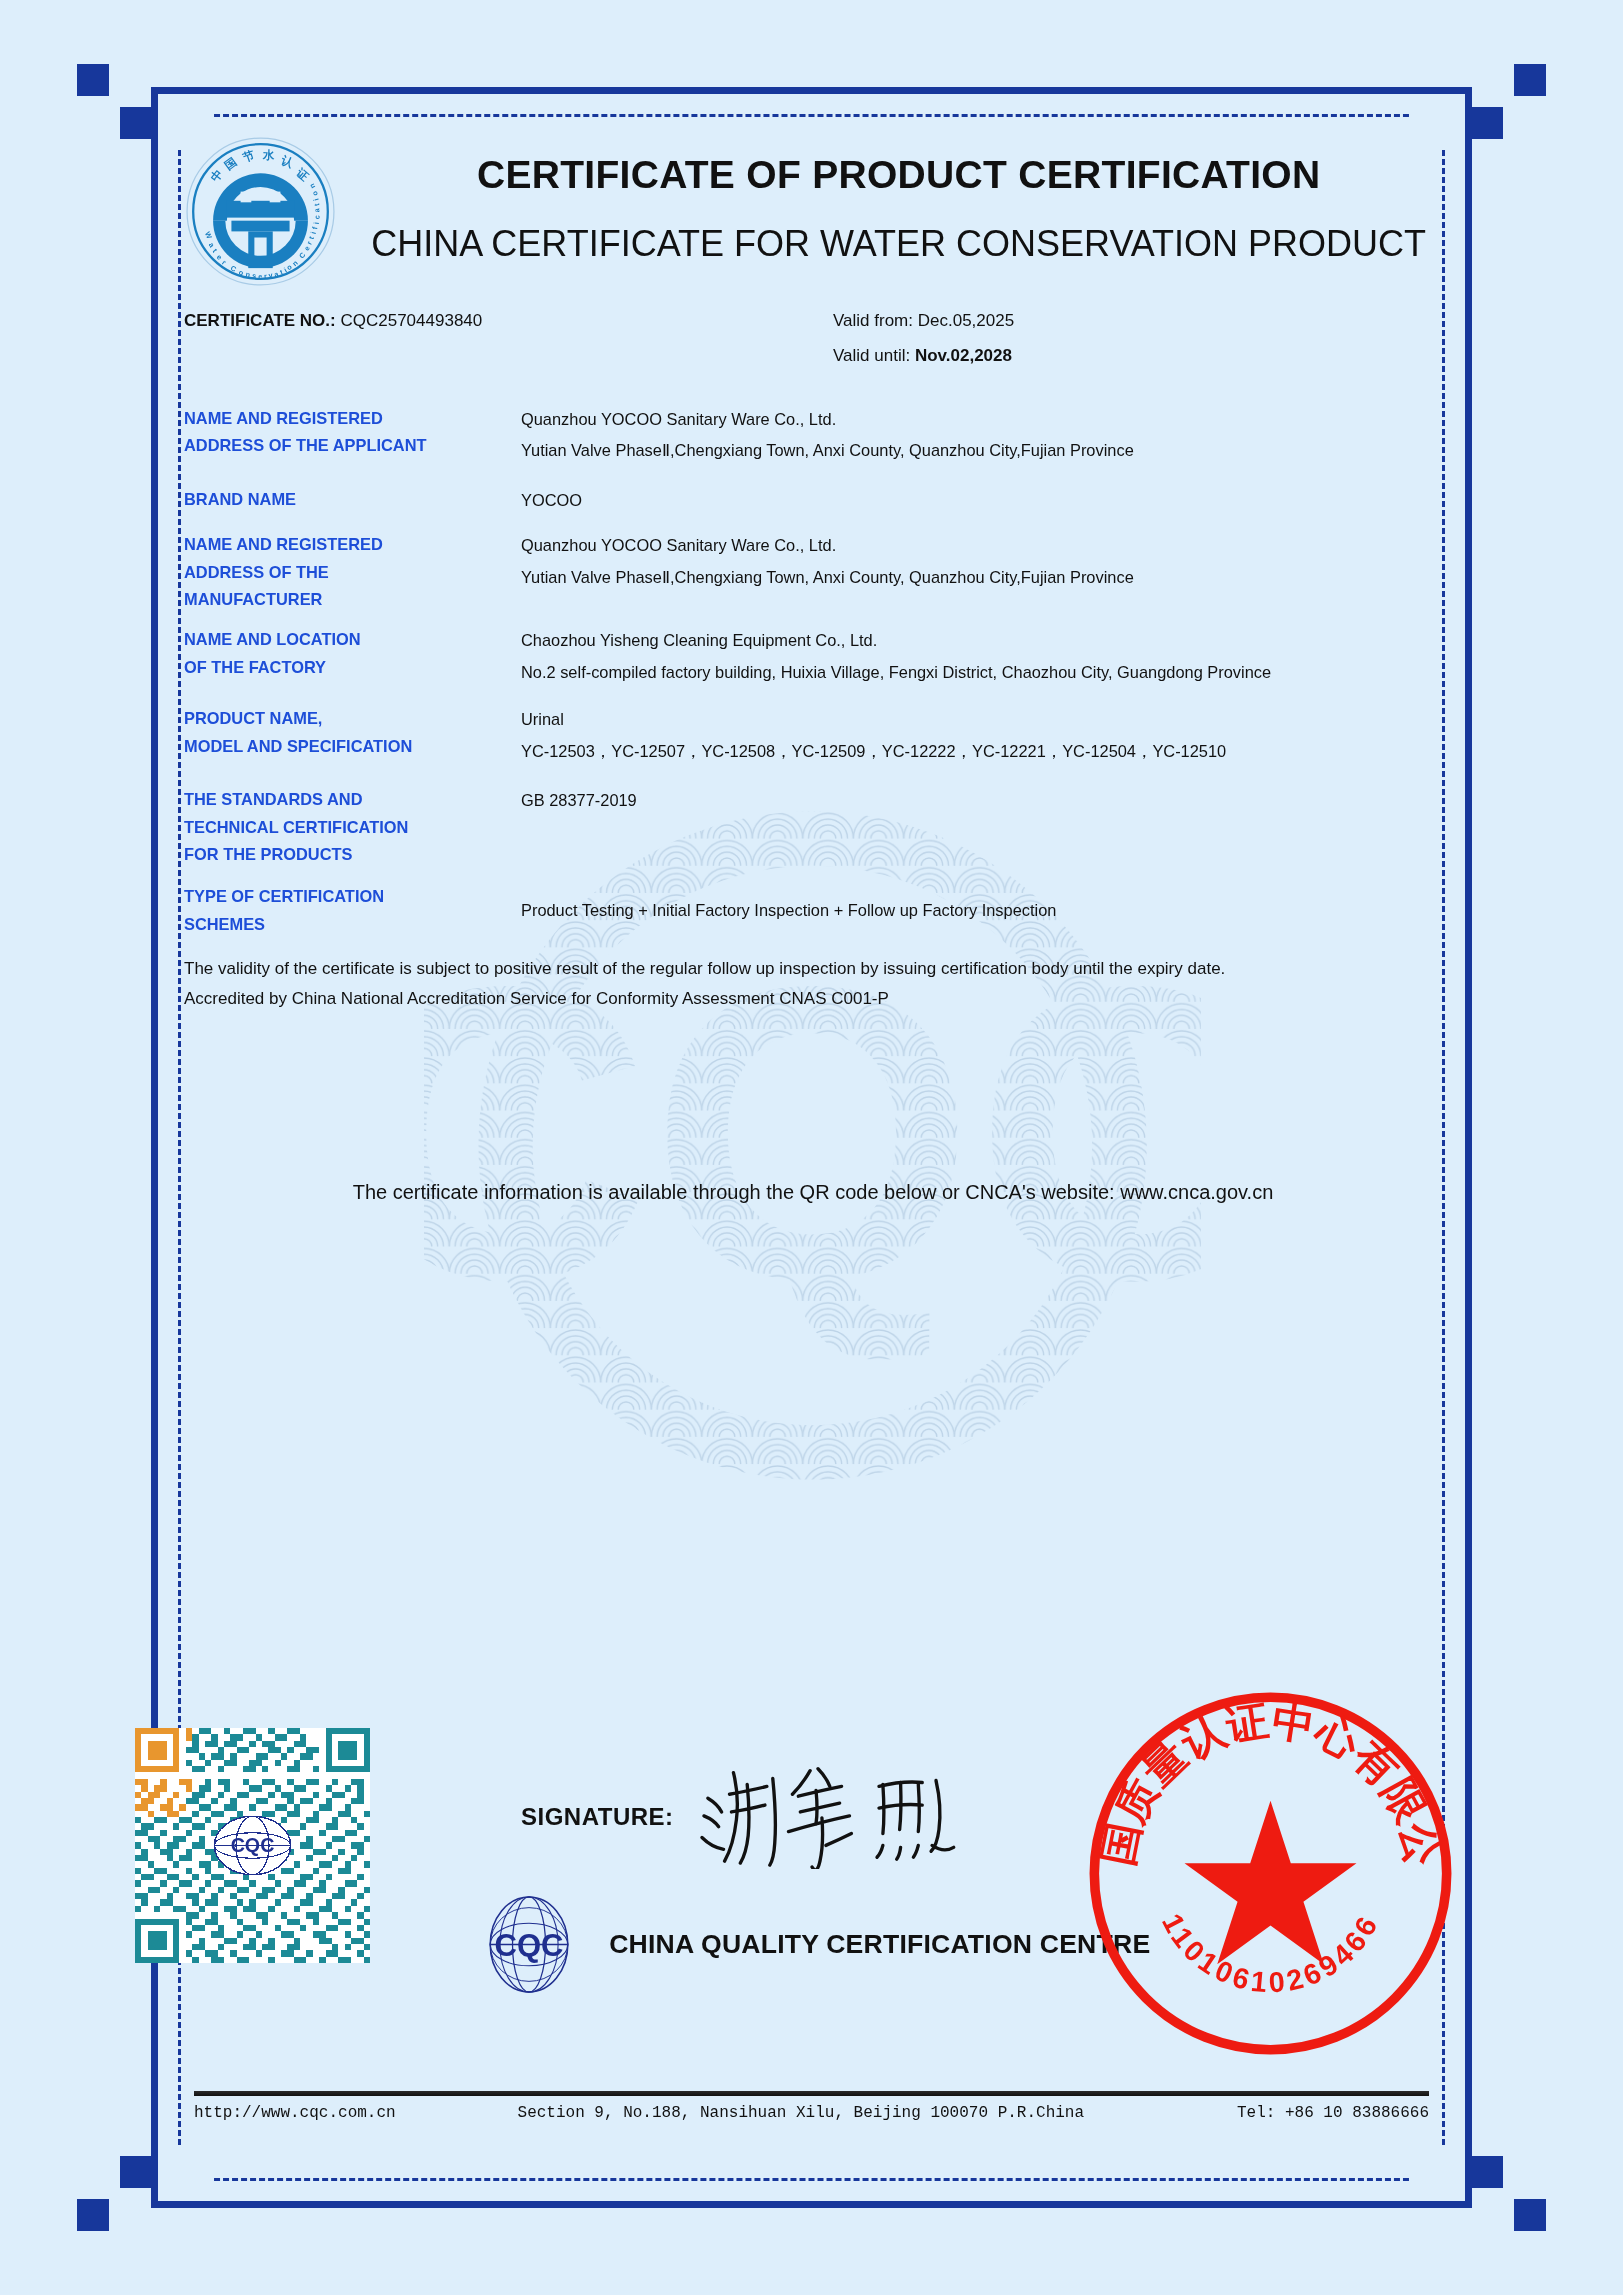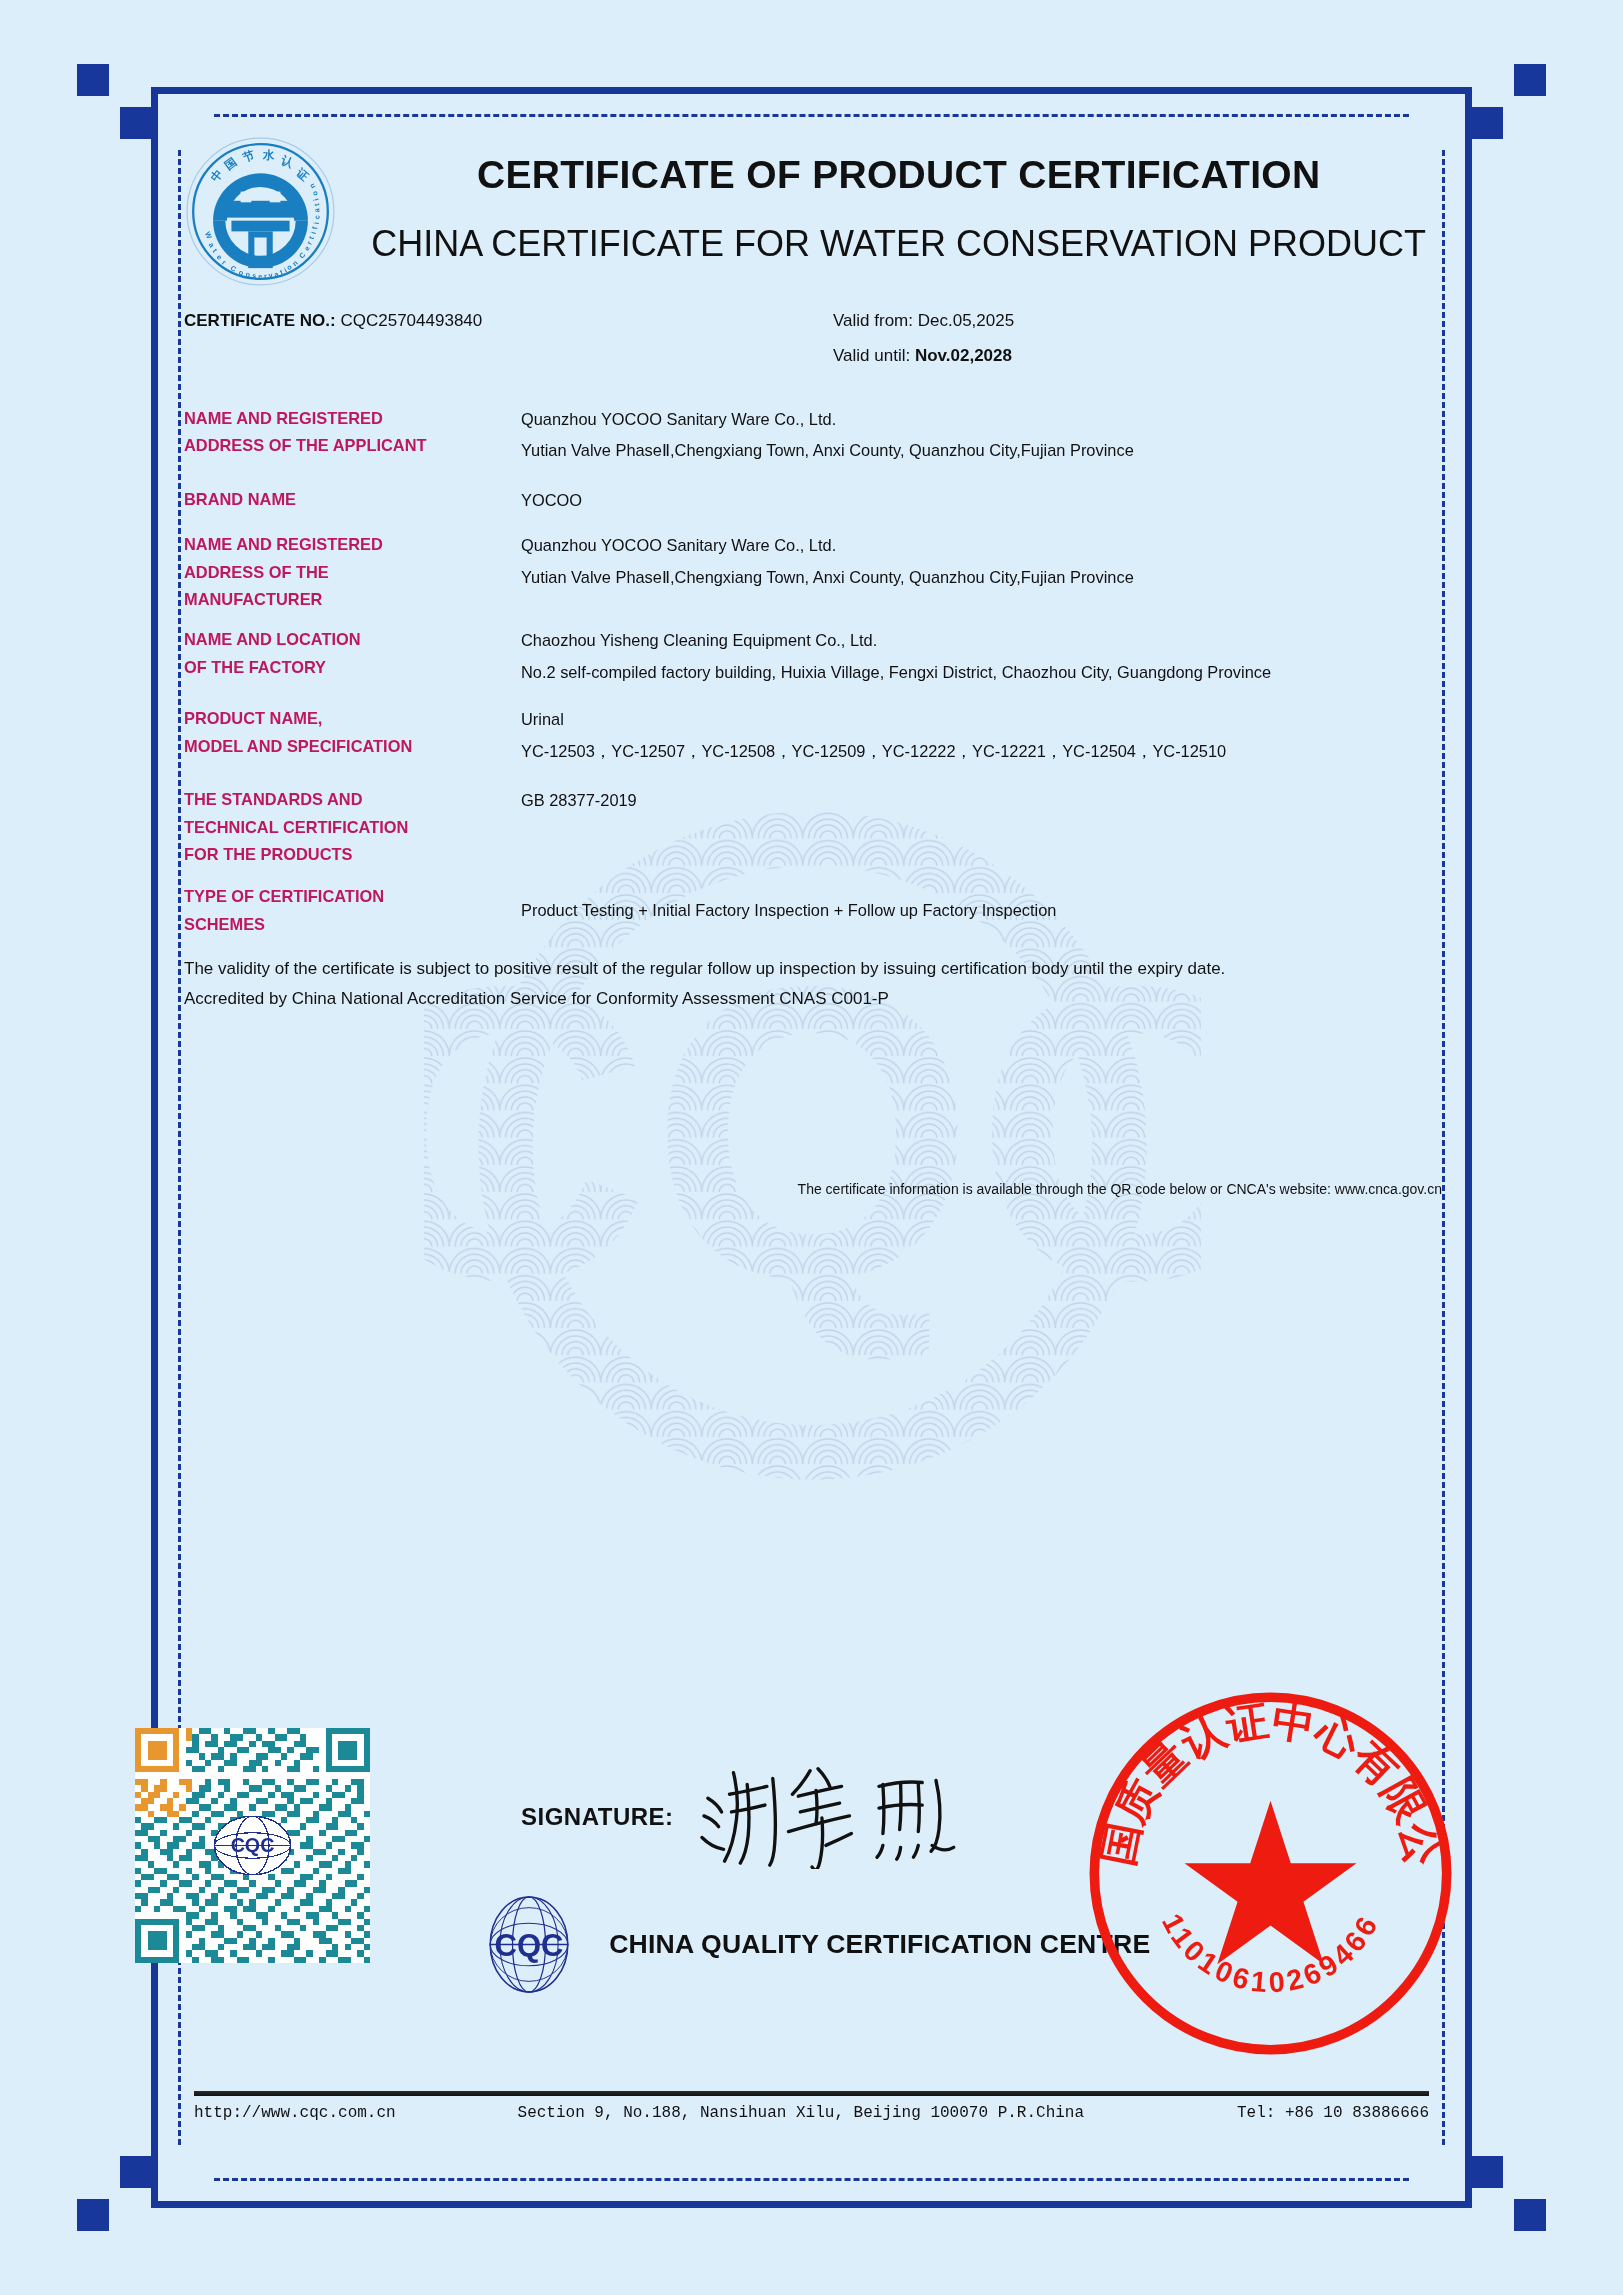--- a/index.html
+++ b/index.html
@@ -58,29 +58,29 @@
 
   .certline{display:flex;margin-top:22.5px;font-size:17px;}
   .certno{font-weight:bold;color:#111;width:649px;}
   .certno span{font-weight:normal;}
   .valids{font-size:17px;}
   .valids div{margin-bottom:15.3px;font-weight:bold;color:#111;}
   .valids div span{font-weight:normal;}
 
   .rows{margin-top:23.5px;}
   .row{display:flex;align-items:flex-start;margin-bottom:8.2px;}
-  .lab{width:337px;flex:0 0 337px;font-size:16.4px;font-weight:bold;color:#be185d;line-height:1.66;}
+  .lab{width:337px;flex:0 0 337px;font-size:16.4px;font-weight:bold;color:#1d4ed8;line-height:1.66;}
   .val{flex:1;font-size:16.4px;color:#111;line-height:1.66;padding-top:1px;}
   .val .ln{margin-bottom:4.1px;}
 
   .para{font-size:17px;color:#111;line-height:1.62;margin-top:15.3px;}
   .para.p2{margin-top:17.4px;}
   .para.p3{margin-top:2px;}
 
-  .qrnote{font-size:14px;color:#111;text-align:right;margin-top:169px;}
+  .qrnote{font-size:20px;color:#111;text-align:center;margin-top:169px;}
 
   
   .bottom{position:absolute;left:184px;top:1702px;width:1263px;height:358px;}
   .qr{position:absolute;left:-49px;top:25.6px;width:235px;height:235px;}
   .sigwrap{position:absolute;left:337px;top:64px;display:flex;align-items:center;}
   .siglab{font-size:24px;font-weight:bold;color:#111;letter-spacing:0.5px;}
   .sigimg{margin-left:15.3px;width:317px;height:118px;margin-top:-15.3px;}
   .cqcwrap{position:absolute;left:276px;top:194px;display:flex;align-items:center;}
   .cqcmark{width:138px;height:97px;}
   .cqctext{font-size:26.6px;font-weight:bold;color:#111;margin-left:11.2px;letter-spacing:0.2px;}

